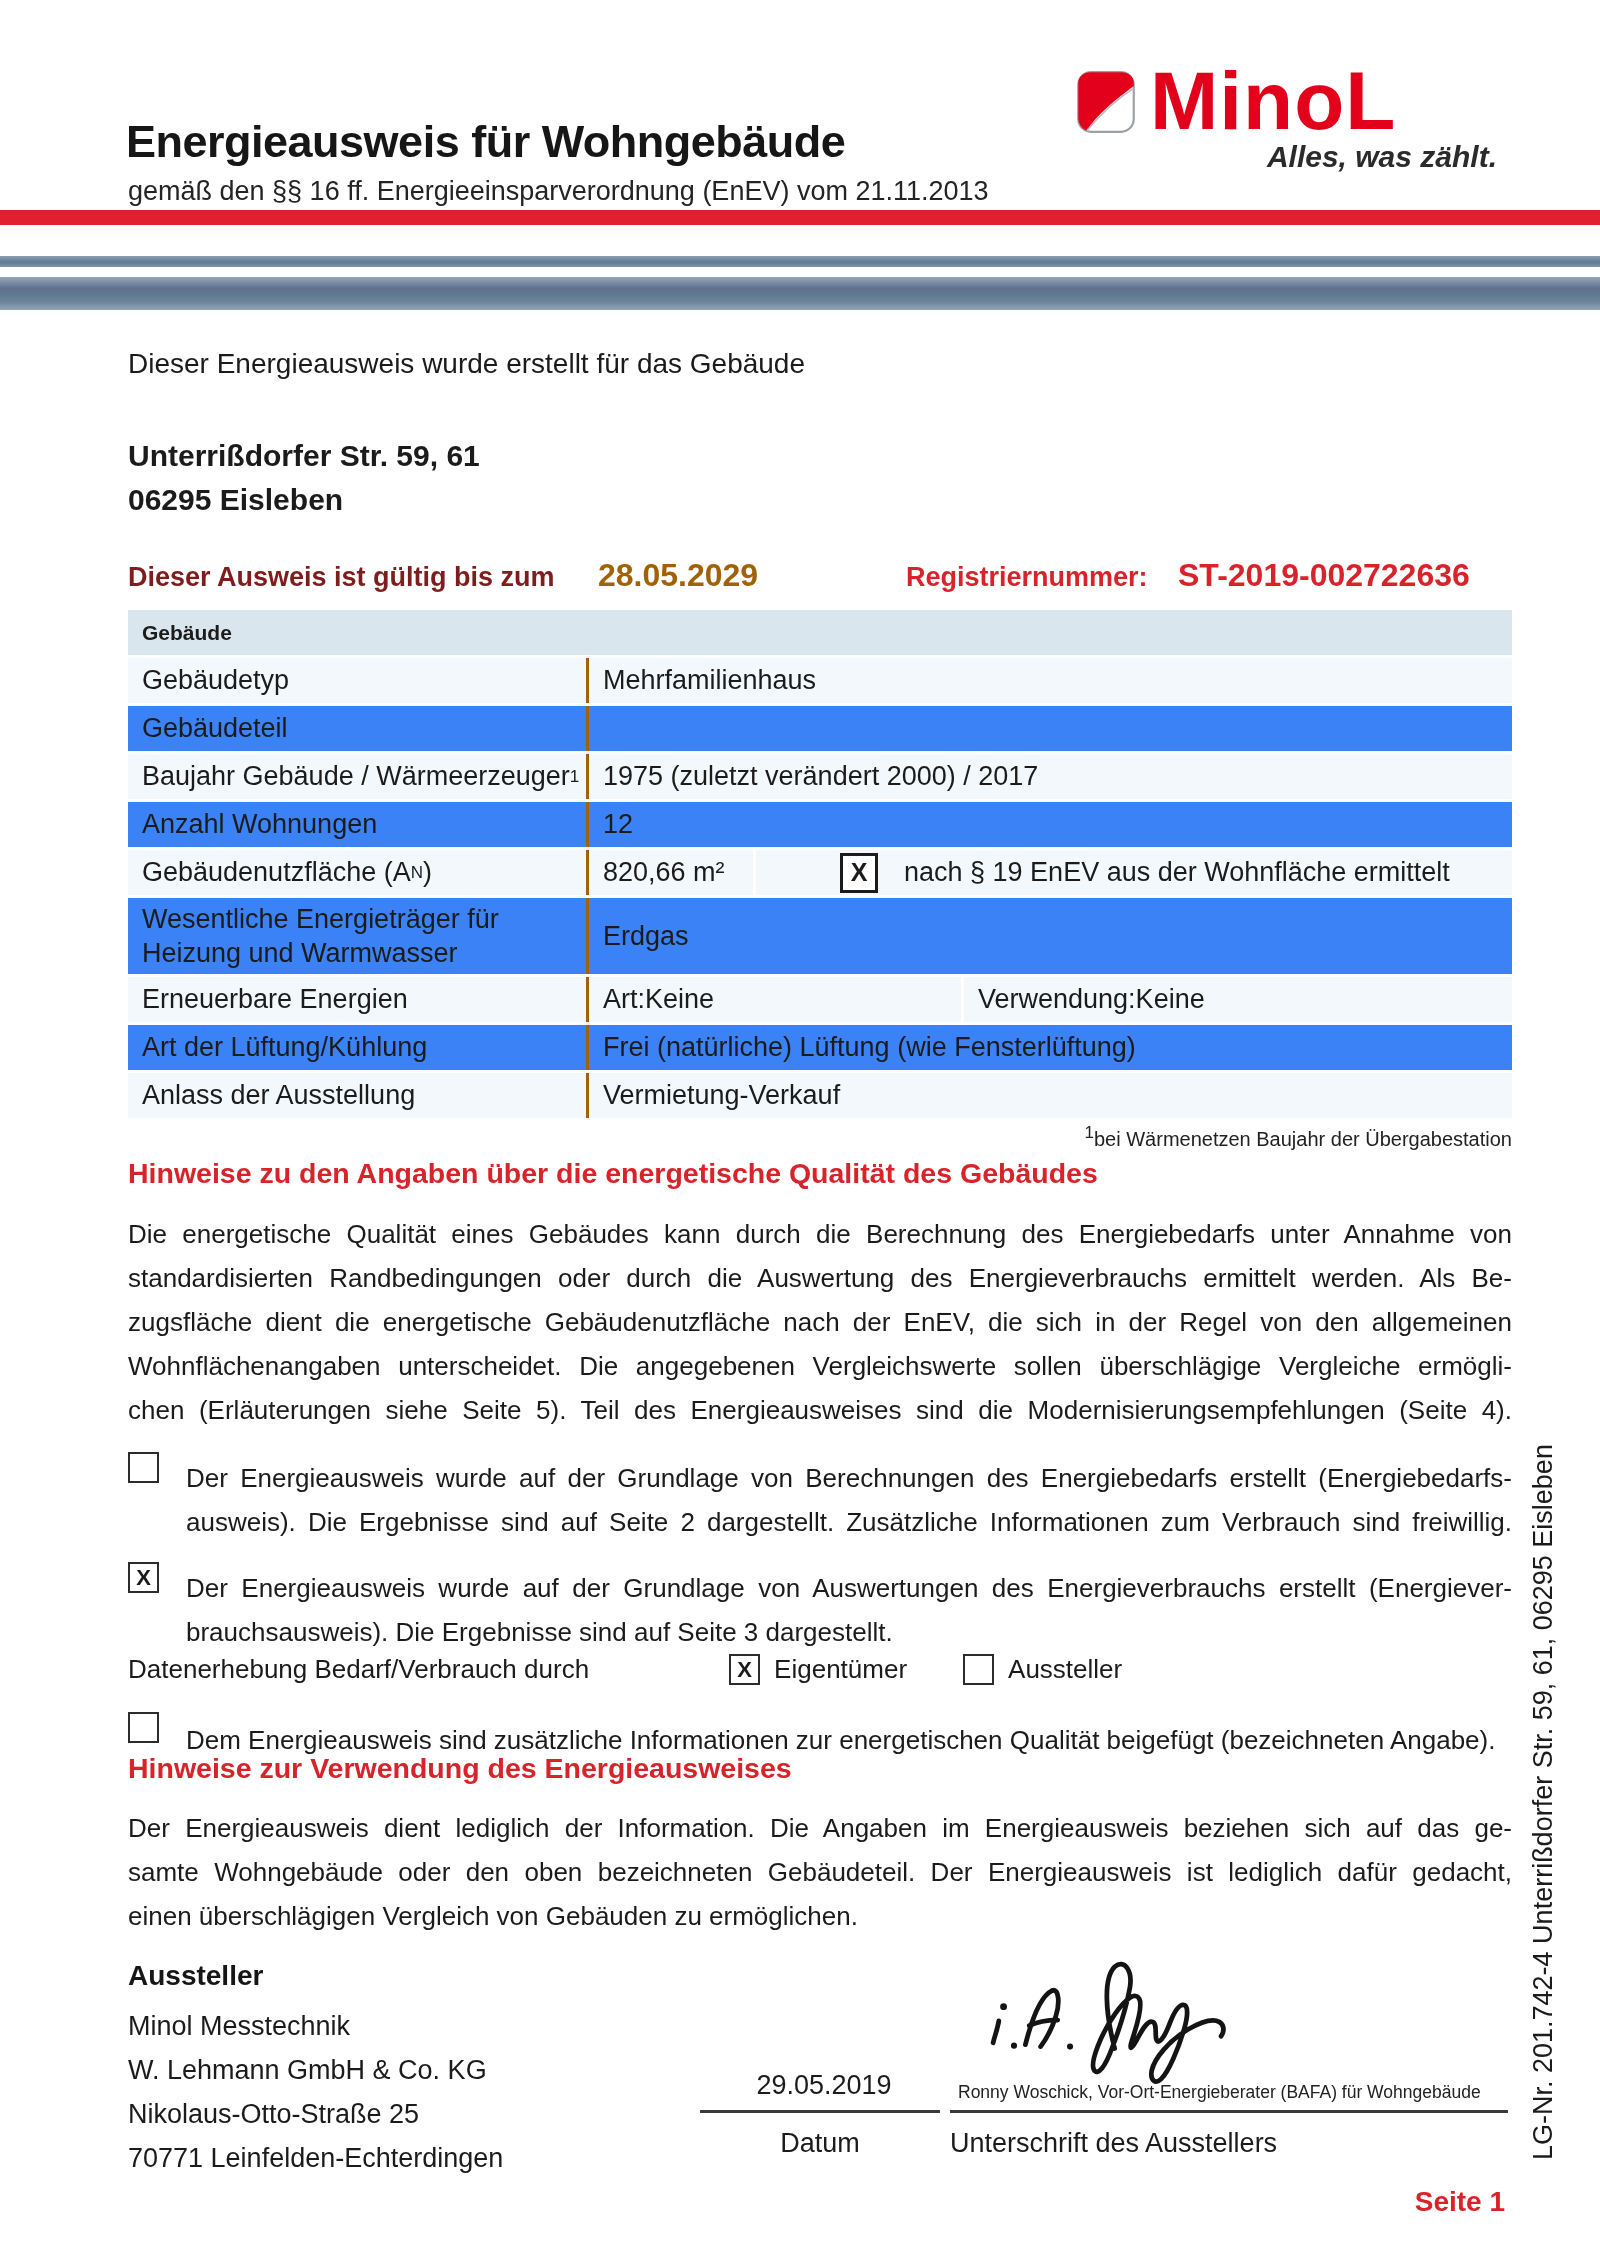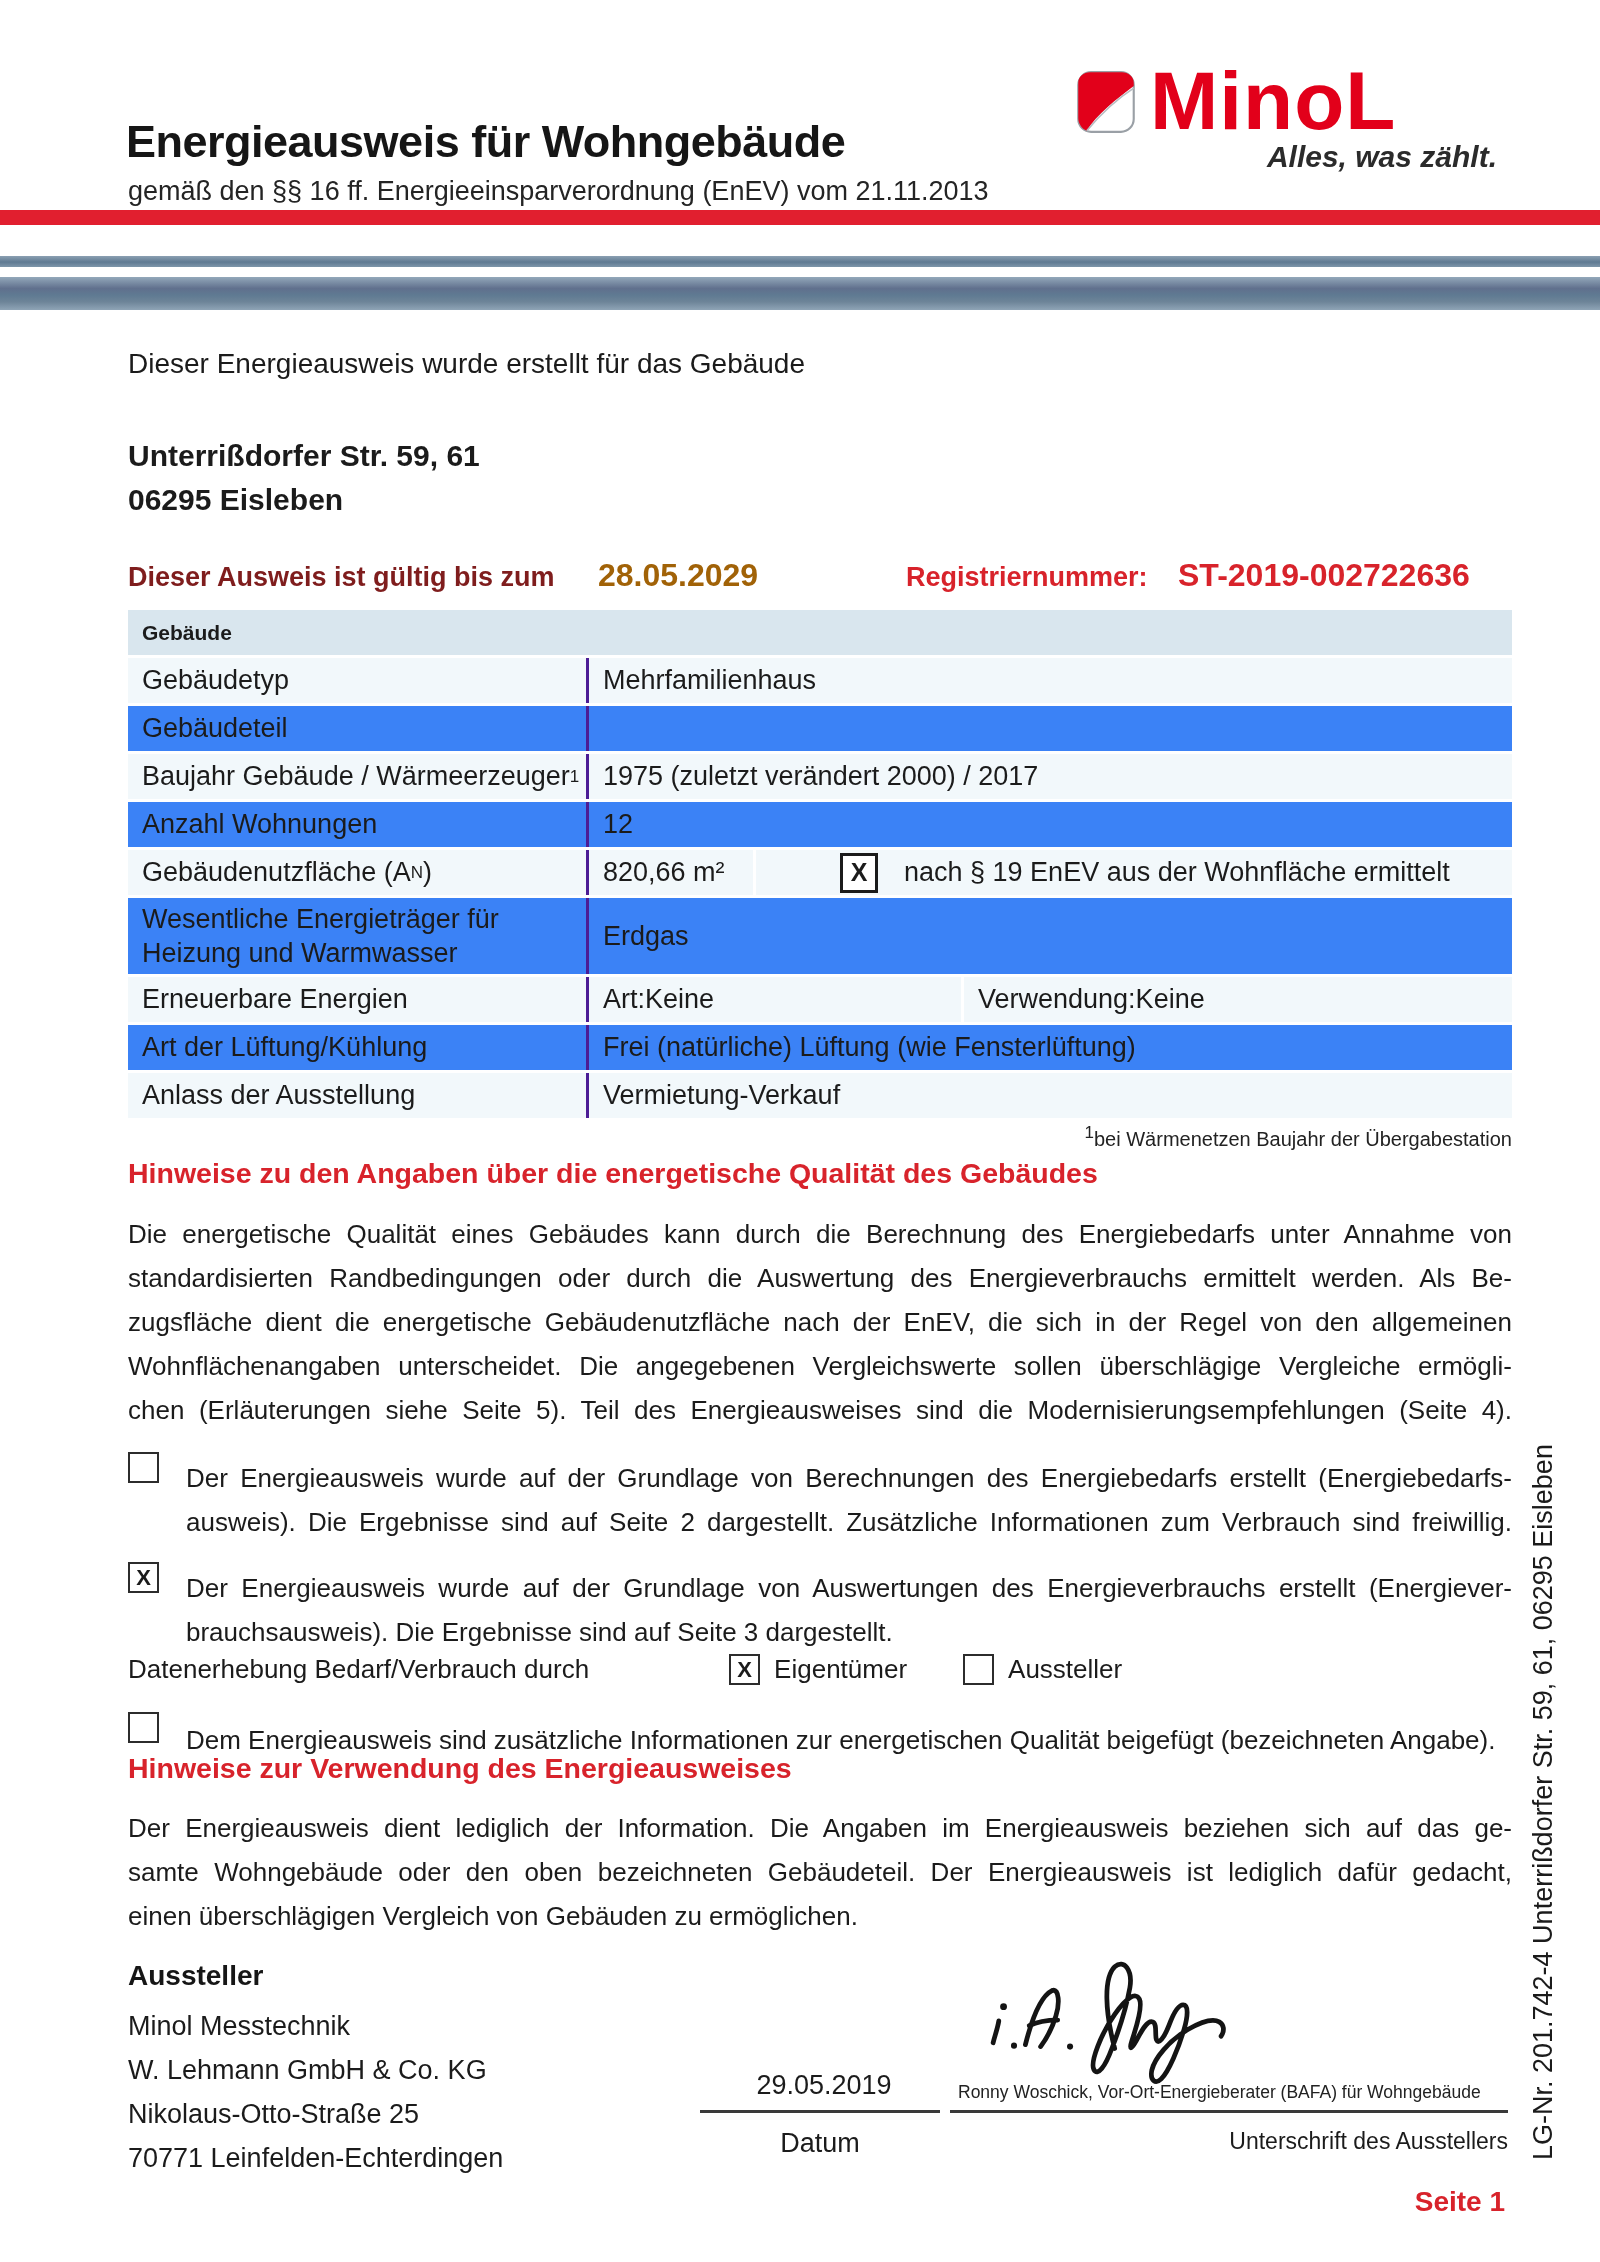--- a/index.html
+++ b/index.html
@@ -24,21 +24,21 @@
   .validity-label{position:absolute;left:128px;top:562px;font-size:27px;font-weight:bold;color:#7f1d1d;}
   .validity-date{position:absolute;left:598px;top:557px;font-size:32px;font-weight:bold;color:#a16207;}
   .reg-label{position:absolute;left:906px;top:562px;font-size:27px;font-weight:bold;color:#d8232b;}
   .reg-value{position:absolute;left:1178px;top:557px;font-size:32px;font-weight:bold;color:#d8232b;}
   
   .btable{position:absolute;left:128px;top:610px;width:1384px;font-size:27px;}
   .t-head{height:45px;background:#d9e6ee;font-weight:bold;font-size:21px;display:flex;align-items:center;padding-left:14px;margin-bottom:3px;}
   .t-row{display:flex;margin-bottom:3px;min-height:45px;}
   .t-row.light{background:#f2f8fb;}
   .t-row.tint{background:#3b82f6;}
-  .t-label{width:444px;flex:none;padding-left:14px;border-right:3px solid #4c1d95;display:flex;align-items:center;}
+  .t-label{width:444px;flex:none;padding-left:14px;border-right:3px solid #a16207;display:flex;align-items:center;}
   .t-value{flex:1;padding-left:14px;display:flex;align-items:center;}
   .t-value.narrow{width:150px;flex:none;border-right:3px solid #fff;}
   .t-value.half{width:358px;flex:none;border-right:3px solid #fff;}
   .t-check{flex:1;display:flex;align-items:center;padding-left:84px;gap:26px;}
   .tall{min-height:76px;}
   .ml-label{display:block;line-height:34px;}
   sup.fn{font-size:17px;vertical-align:super;line-height:0;}
   sub.fn{font-size:17px;vertical-align:sub;line-height:0;}
   .box-table{width:32px;height:34px;border:3px solid #1b1b1b;flex:none;display:flex;align-items:center;justify-content:center;font-size:25px;font-weight:bold;background:#fff;}
   .footnote{position:absolute;right:88px;top:1128px;font-size:20px;color:#222;}
@@ -54,21 +54,21 @@
   .daten-row .cbx2{width:27px;height:27px;border:2px solid #2c2c2c;display:flex;align-items:center;justify-content:center;font-size:22px;font-weight:bold;margin-right:14px;background:#fff;}
   
   .issuer-heading{position:absolute;left:128px;top:1960px;font-size:28px;font-weight:bold;color:#161616;}
   .issuer-lines{position:absolute;left:128px;top:2004px;font-size:27px;line-height:44px;}
   .date-value{position:absolute;left:718px;top:2070px;width:212px;text-align:center;font-size:27px;}
   .date-line{position:absolute;left:700px;top:2110px;width:240px;border-top:3px solid #3a3a3a;}
   .date-label{position:absolute;left:700px;top:2128px;width:240px;text-align:center;font-size:27px;}
   .sig-svg{position:absolute;left:958px;top:1944px;width:340px;height:152px;}
   .sig-caption{position:absolute;left:958px;top:2082px;width:552px;font-size:17.5px;color:#222;}
   .sig-line{position:absolute;left:950px;top:2110px;width:558px;border-top:3px solid #3a3a3a;}
-  .sig-label{position:absolute;left:950px;top:2128px;width:558px;text-align:right;font-size:23px;}
+  .sig-label{position:absolute;left:950px;top:2128px;width:558px;text-align:left;font-size:27px;}
   .page-num{position:absolute;right:95px;top:2186px;font-size:28px;font-weight:bold;color:#d8232b;}
   .sidebar{position:absolute;left:1528px;top:1360px;height:800px;font-size:27px;color:#1b1b1b;
     writing-mode:vertical-rl;transform:rotate(180deg);white-space:nowrap;}
 </style>
 </head>
 <body>
 
 <div class="page">
 
   <div class="doc-title">Energieausweis für Wohngebäude</div>

